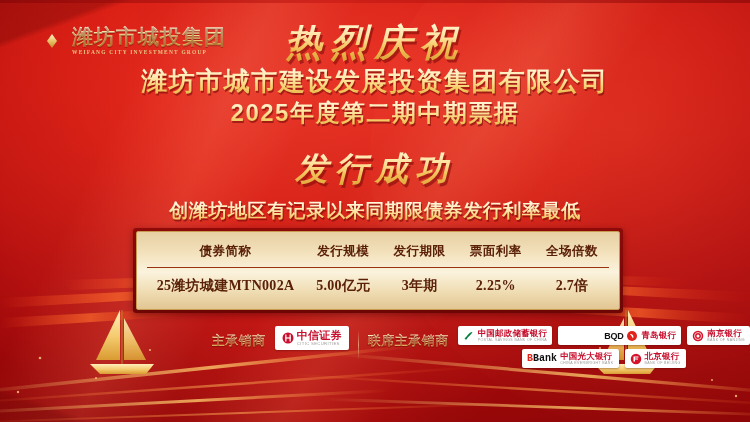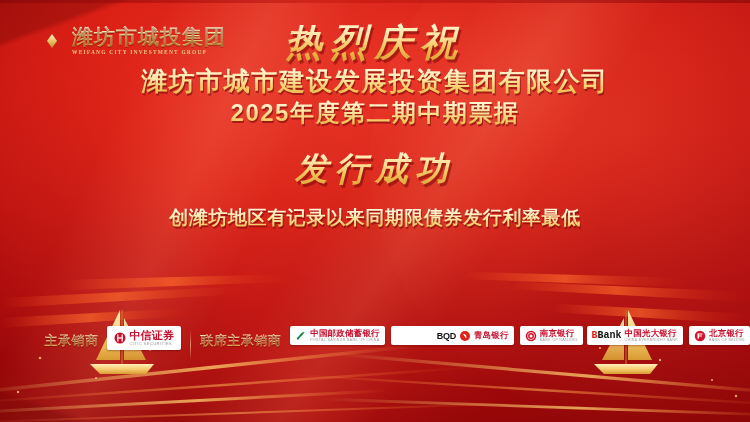--- a/index.html
+++ b/index.html
@@ -91,21 +91,21 @@
     display:block;
   }
   .l3{font-size:24px;letter-spacing:1.5px;}
   .l4{font-size:33px;letter-spacing:7px;margin-top:18px;}
   .l5{
     font-size:19px;font-weight:700;letter-spacing:.6px;
     font-family:Liberation Serif, serif;
     background:linear-gradient(180deg,#fff9e6 10%,#ffeab0 45%,#f7d075 72%,#e3b044 100%);
     -webkit-background-clip:text;background-clip:text;color:transparent;
     filter:drop-shadow(1.5px 2px 0 rgba(120,8,6,.6));
-    display:block;margin-top:13px;
+    display:block;margin-top:6px;
   }
 
   
   .table-wrap{
     position:absolute;left:133px;top:228px;width:484px;z-index:6;
     padding:3px;border-radius:3px;
     background:linear-gradient(180deg,#8f0a09,#6d0605);
     box-shadow:0 2px 7px rgba(60,0,0,.45);
   }
   .table-inner{
@@ -150,21 +150,21 @@
   }
   .chip-en{
     font-size:3.6px;color:#9a9a9a;white-space:nowrap;letter-spacing:.35px;
     font-family:"Liberation Sans","DejaVu Sans",sans-serif;
   }
   .chip-stack{display:flex;flex-direction:column;justify-content:center;line-height:1.12;}
   .mark{width:12px;height:12px;flex:0 0 auto;}
   .citic-chip{height:24px;padding:0 7px;}
   .citic-chip .chip-cn{font-size:11px;}
   .citic-chip .chip-en{font-size:4.2px;}
-  .banks{display:flex;flex-direction:row;gap:4px;}
+  .banks{display:flex;flex-direction:column;gap:4px;}
   .bank-row{display:flex;gap:6px;}
   .bank-row.r2{justify-content:center;}
   .bqd-logo{
     font-size:9px;font-weight:700;color:#111;letter-spacing:-.3px;
     font-family:"Liberation Sans","DejaVu Sans",sans-serif;
     margin-left:41px;
   }
   .eb-logo{
     font-size:10px;font-weight:700;color:#111;
     font-family:Liberation Mono, monospace;
@@ -270,20 +270,44 @@
   </div>
 
   <div class="headline">
     <span class="calli l1">热烈庆祝</span>
     <span class="l2">潍坊市城市建设发展投资集团有限公司</span>
     <span class="l2 l3">2025年度第二期中期票据</span>
     <span class="calli l4">发行成功</span>
     <span class="l5">创潍坊地区有记录以来同期限债券发行利率最低</span>
   </div>
 
+  <div class="table-wrap">
+    <div class="table-inner">
+      <table>
+        <thead>
+          <tr>
+            <th class="c-name">债券简称</th>
+            <th class="c-scale">发行规模</th>
+            <th class="c-term">发行期限</th>
+            <th class="c-rate">票面利率</th>
+            <th class="c-mult">全场倍数</th>
+          </tr>
+        </thead>
+        <tbody>
+          <tr>
+            <td>25潍坊城建MTN002A</td>
+            <td>5.00亿元</td>
+            <td>3年期</td>
+            <td>2.25%</td>
+            <td>2.7倍</td>
+          </tr>
+        </tbody>
+      </table>
+    </div>
+  </div>
 
   <div class="sponsors">
 
     <span class="sp-label">主承销商</span>
 
     <div class="chip citic-chip">
       <svg class="mark" viewBox="0 0 24 24">
         <circle cx="12" cy="12" r="11" fill="#c8102e"></circle>
         <rect x="6.5" y="5" width="2.4" height="14" fill="#fff"></rect>
         <rect x="15.1" y="5" width="2.4" height="14" fill="#fff"></rect>

